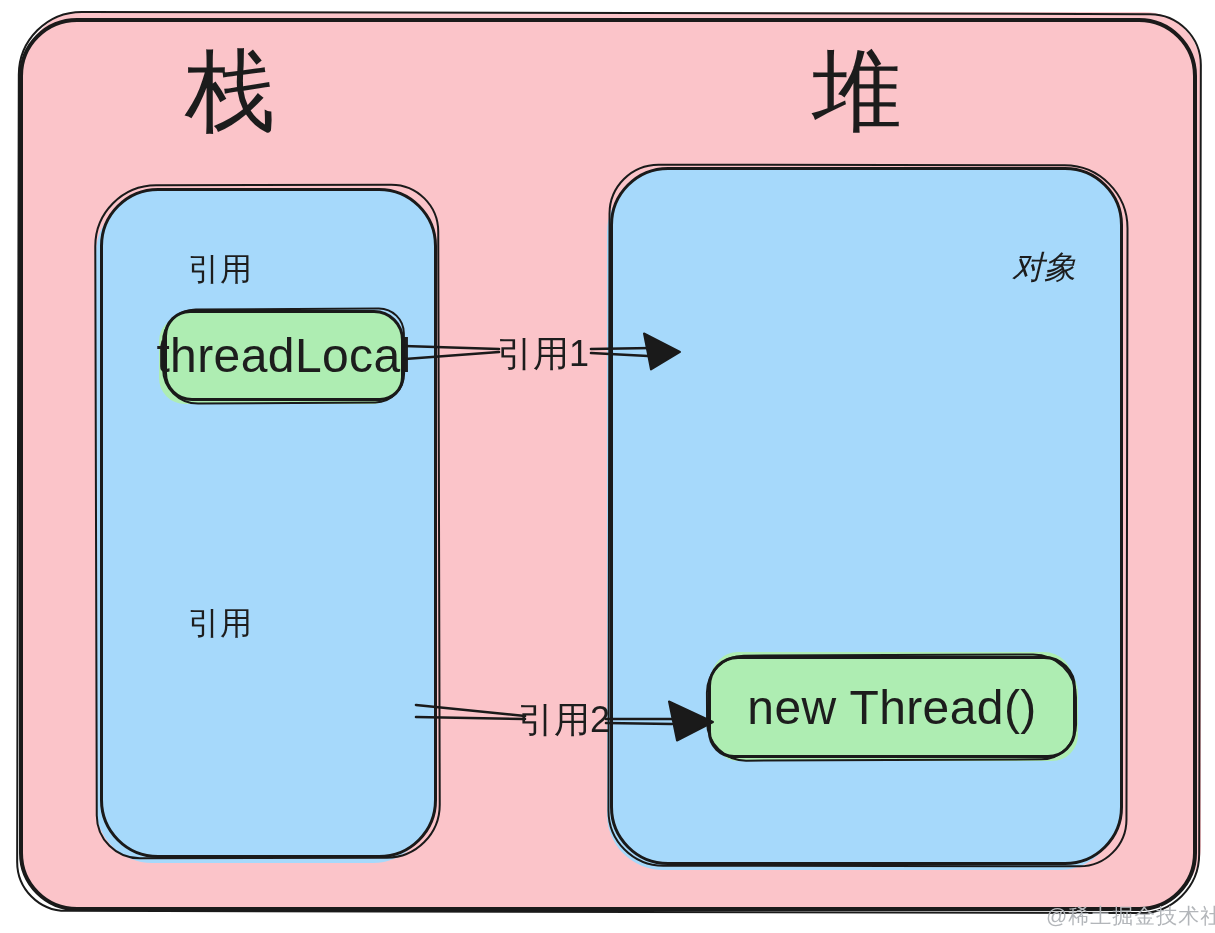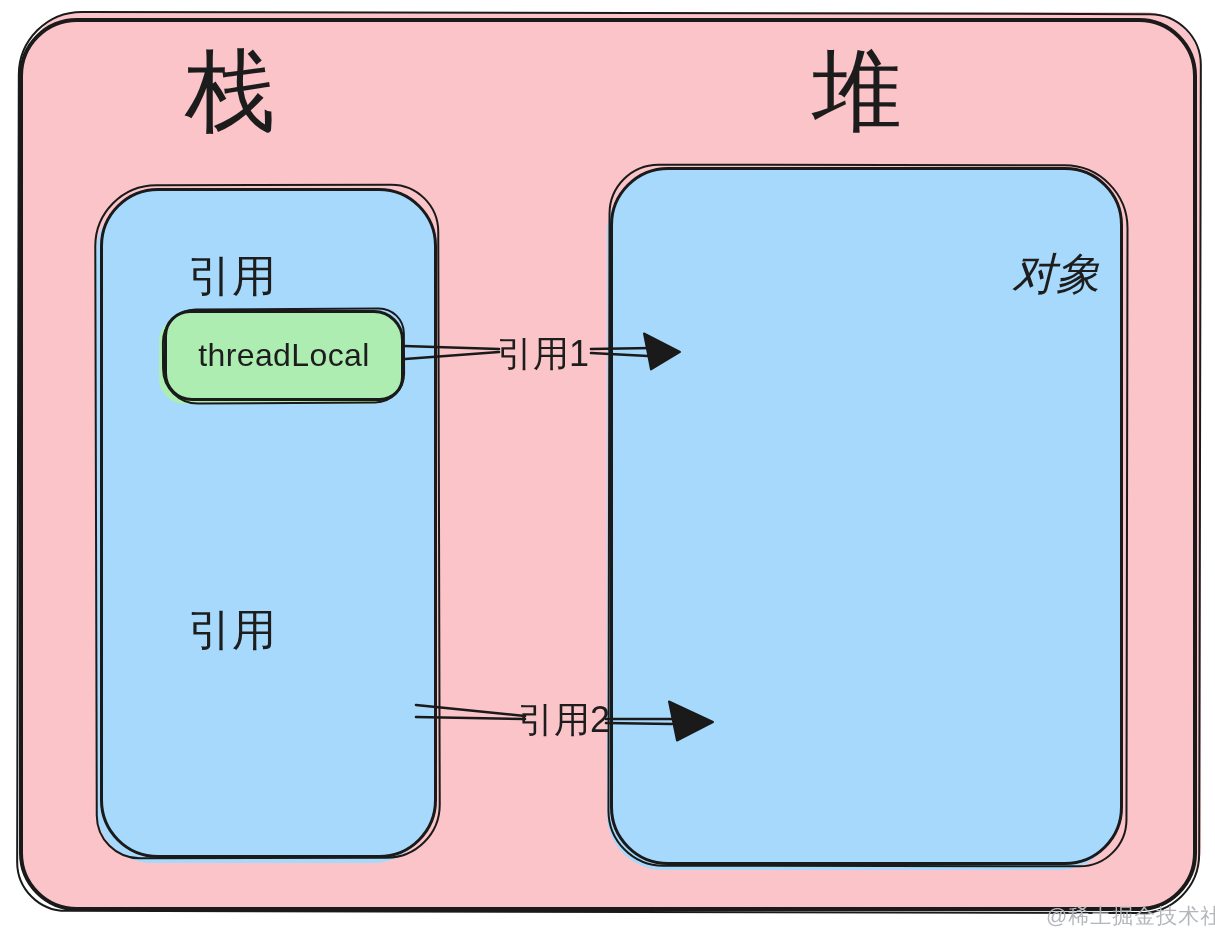--- a/index.html
+++ b/index.html
@@ -35,21 +35,21 @@
   .r-heap {
     left:610px; top:167px; width:513px; height:698px; border-radius:58px;
     box-shadow:-5px 7px 0 -2px var(--region-bg,#a6d9fb);
   }
   .r-heap::before { inset:-6px -8px -5px -5px; border-radius:50px 64px 48px 56px; transform:rotate(.1deg); }
 
   
   .node {
     background:var(--node-bg,#aeedb2); border-width:3.5px;
     display:flex; align-items:center; justify-content:center;
-    font-size:32px; letter-spacing:.4px; color:#1d1d1d;
+    font-size:48px; letter-spacing:.4px; color:#1d1d1d;
   }
   .node::before { inset:-5px -4px -6px -5px; transform:rotate(-.35deg); }
   .n-tl  { left:164px; top:310px; width:240px; height:91px;  border-radius:26px 30px 24px 28px;
            box-shadow:-7px 5px 0 -2px var(--node-bg,#aeedb2); }
   .n-tl::before  { border-radius:34px 26px 30px 36px; }
   .n-th  { left:167px; top:676px; width:244px; height:90px;  border-radius:28px 26px 30px 24px;
            box-shadow:-6px 6px 0 -2px var(--node-bg,#aeedb2); }
   .n-th::before  { border-radius:30px 36px 26px 32px; transform:rotate(.3deg); }
   .n-ntl { left:674px; top:297px; width:372px; height:102px; border-radius:30px 28px 32px 26px;
            box-shadow:0 -5px 0 -2px var(--node-bg,#aeedb2), -5px 5px 0 -2px var(--node-bg,#aeedb2); }
@@ -60,21 +60,21 @@
 
   
   .title {
     position:absolute; font-size:90px; line-height:1.05; font-weight:500;
     color:#1c1c1c; width:170px; text-align:center;
   }
   .t-stack { left:145px; top:44px; }
   .t-heap  { left:772px; top:44px; }
 
   
-  .lbl { position:absolute; font-size:44px; line-height:1.1; color:#1d1d1d; }
+  .lbl { position:absolute; font-size:32px; line-height:1.1; color:#1d1d1d; }
   .l-ref1 { left:188px;  top:252px; }
   .l-ref2 { left:188px;  top:606px; }
   .l-obj  { left:1012px; top:250px;font-style:italic; }
 
   
   .arrows { position:absolute; left:0; top:0; width:1215px; height:933px; pointer-events:none; }
   .al { stroke:var(--ink,#1a1a1a); stroke-width:2.6; fill:none; stroke-linecap:round; }
   .ah { fill:var(--ink,#1a1a1a); stroke:var(--ink,#1a1a1a); stroke-width:2; stroke-linejoin:round; }
   .at { font-size:36px; fill:#1d1d1d; text-anchor:middle; font-family:"Liberation Sans", sans-serif; }
 
@@ -97,20 +97,23 @@
   <div class="box region r-heap"></div>
 
   <div class="lbl l-ref1">引用</div>
   <div class="box node n-tl">
     <span>threadLocal</span>
   </div>
 
   <div class="lbl l-ref2">引用</div>
 
   <div class="lbl l-obj">对象</div>
+  <div class="box node n-nth">
+    <span>new Thread()</span>
+  </div>
 
   <svg class="arrows" viewBox="0 0 1215 933">
     <g>
       <path class="al" d="M404 346 L499 349"></path>
       <path class="al" d="M405 359 L499 352"></path>
       <path class="al" d="M591 349 L652 348"></path>
       <path class="al" d="M591 353 L648 356"></path>
       <path class="ah" d="M680 352 L644 333.5 L651 369.5 Z"></path>
       <text class="at" x="543" y="366">引用1</text>
     </g>

